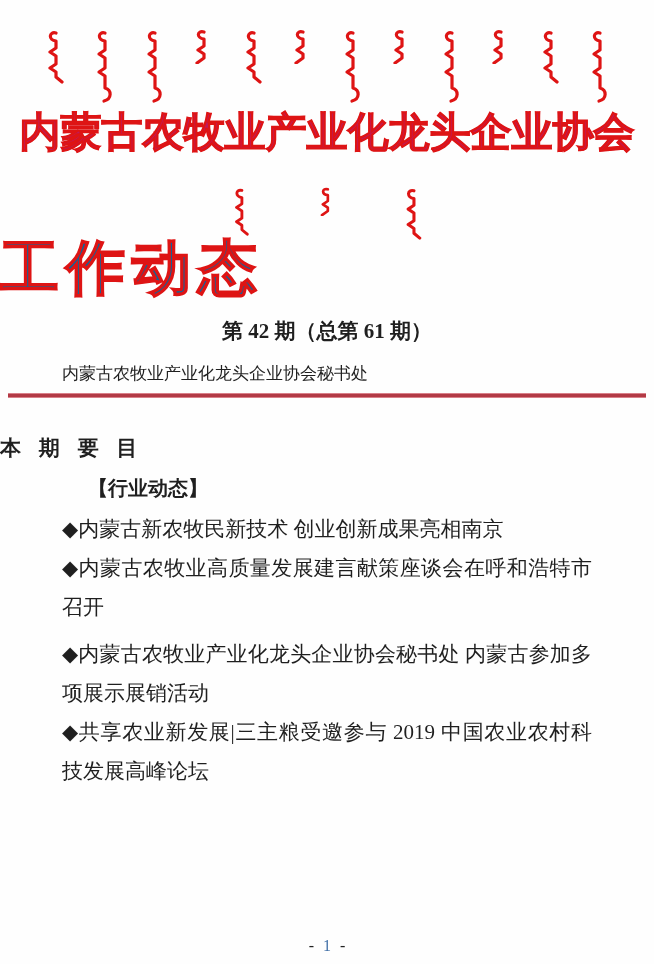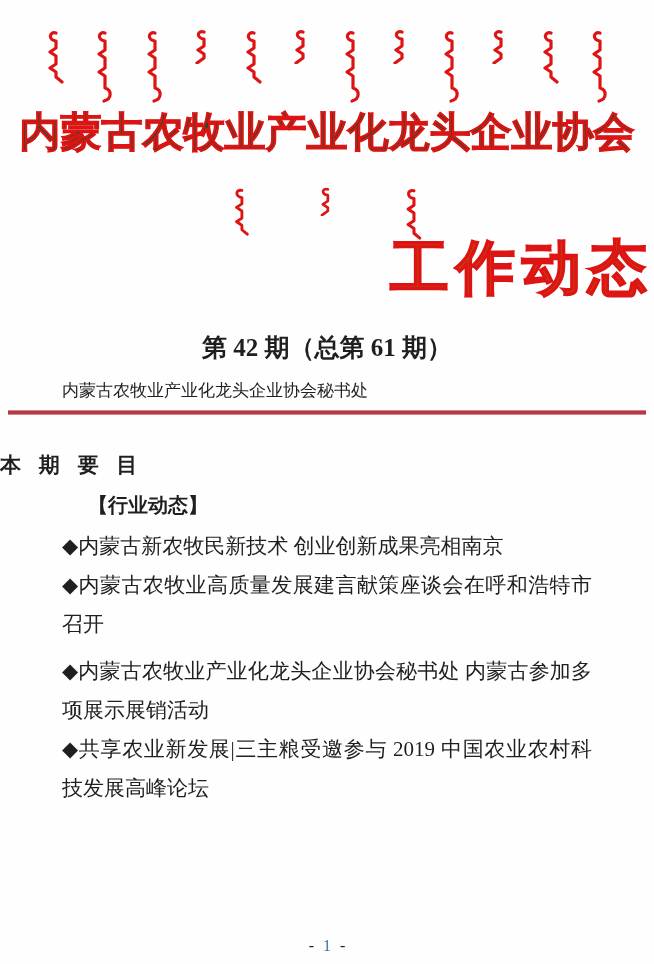--- a/index.html
+++ b/index.html
@@ -17,39 +17,39 @@
   }
   .mg-row2{
     display:flex;justify-content:center;gap:64px;align-items:flex-start;
     margin-top:28px;height:56px;
   }
   .mg{display:block;}
   .mg path{stroke:#de1414;stroke-width:3.2;fill:none;stroke-linecap:round;stroke-linejoin:round;}
 
   
   .org-title{
-    margin-top:2px;text-align:center;color:#14532d;
+    margin-top:2px;text-align:center;color:#be185d;
     font-size:41px;font-weight:bold;line-height:52px;letter-spacing:0px;
     -webkit-text-stroke:1px #de1414;white-space:nowrap;
   }
   .doc-title{
-    margin-top:-6px;text-align:right;color:#c2410c;
+    margin-top:-6px;text-align:left;color:#0369a1;
     font-size:59px;font-weight:bold;line-height:64px;letter-spacing:7px;
     -webkit-text-stroke:1.5px #de1414;
   }
 
   .issue-line{
-    margin-top:34px;text-align:center;
-    font-size:25px;font-weight:bold;line-height:28px;
+    margin-top:17px;text-align:center;
+    font-size:21px;font-weight:bold;line-height:28px;
   }
 
   .pub-row{
-    display:flex;justify-content:flex-start;align-items:baseline;
+    display:flex;justify-content:center;align-items:baseline;
     margin:17px 56px 0 62px;
-    font-size:17px;line-height:24px;
+    font-size:17px;line-height:24px;flex-direction:column;
   }
 
   .red-rule{
     margin:7px 8px 0 8px;height:3px;background:#b23a45;
     border-top:1px solid #d98089;border-bottom:1px solid #d98089;
   }
 
   
   .contents-heading{
     margin-top:36px;text-align:left;

